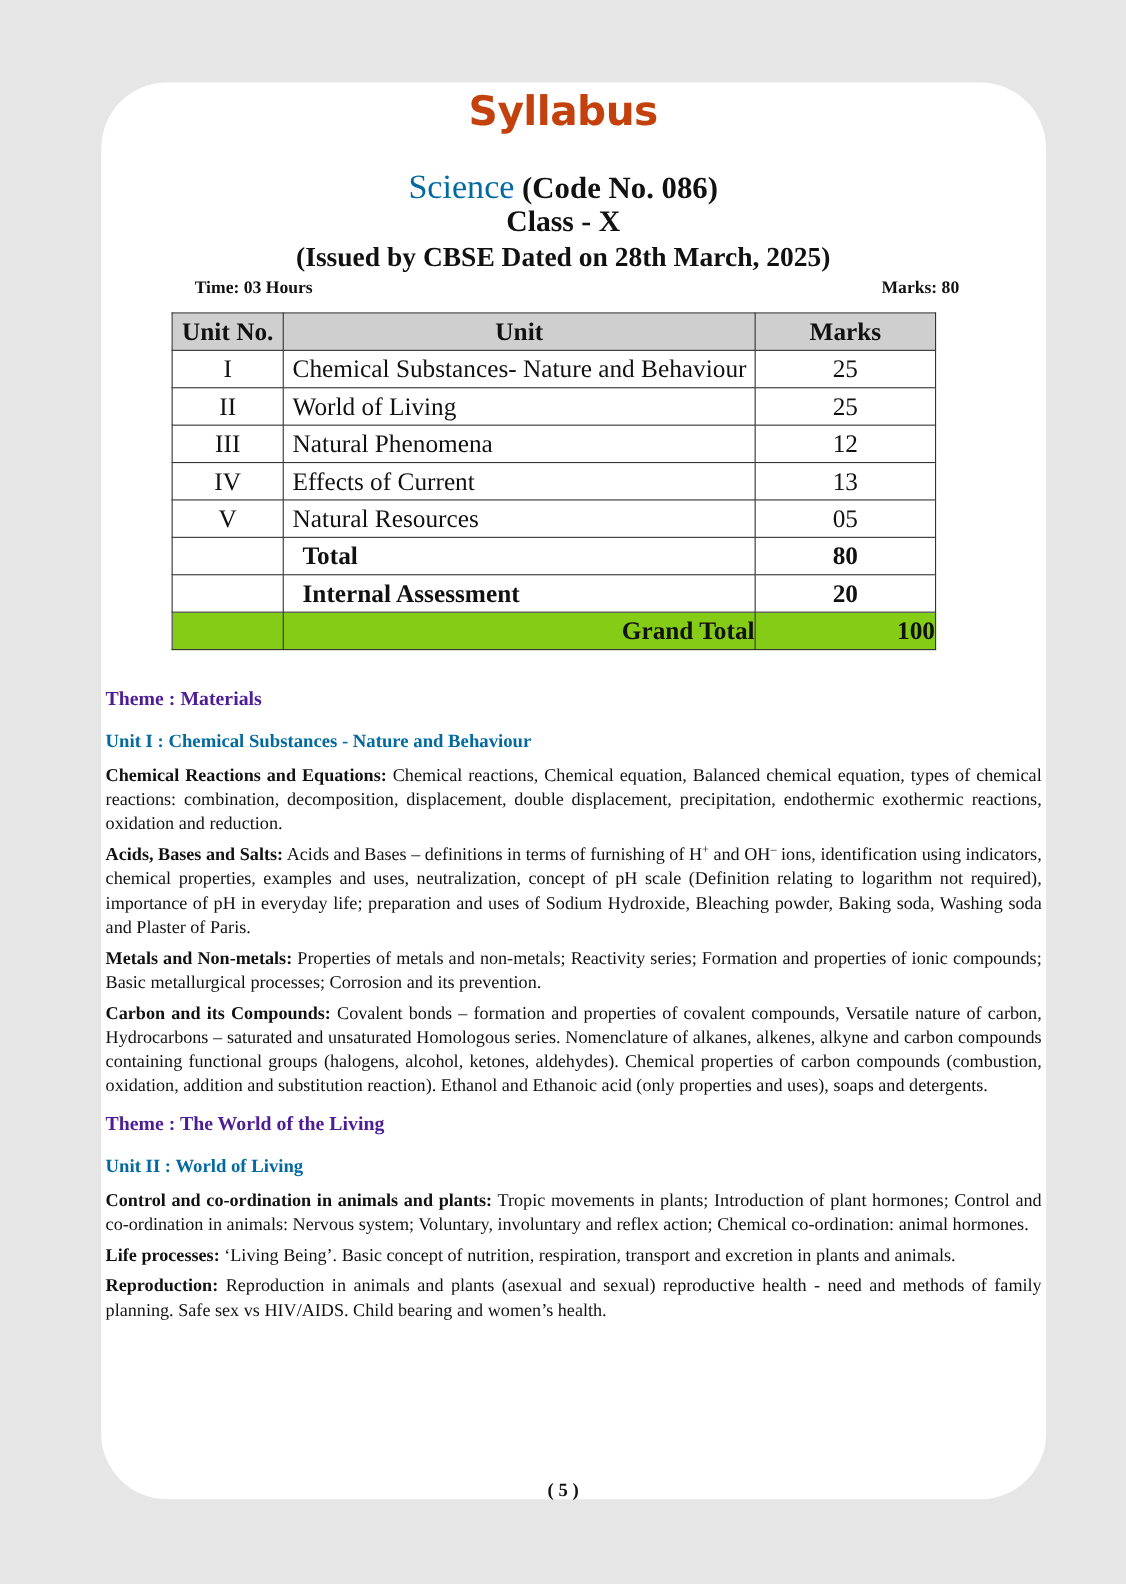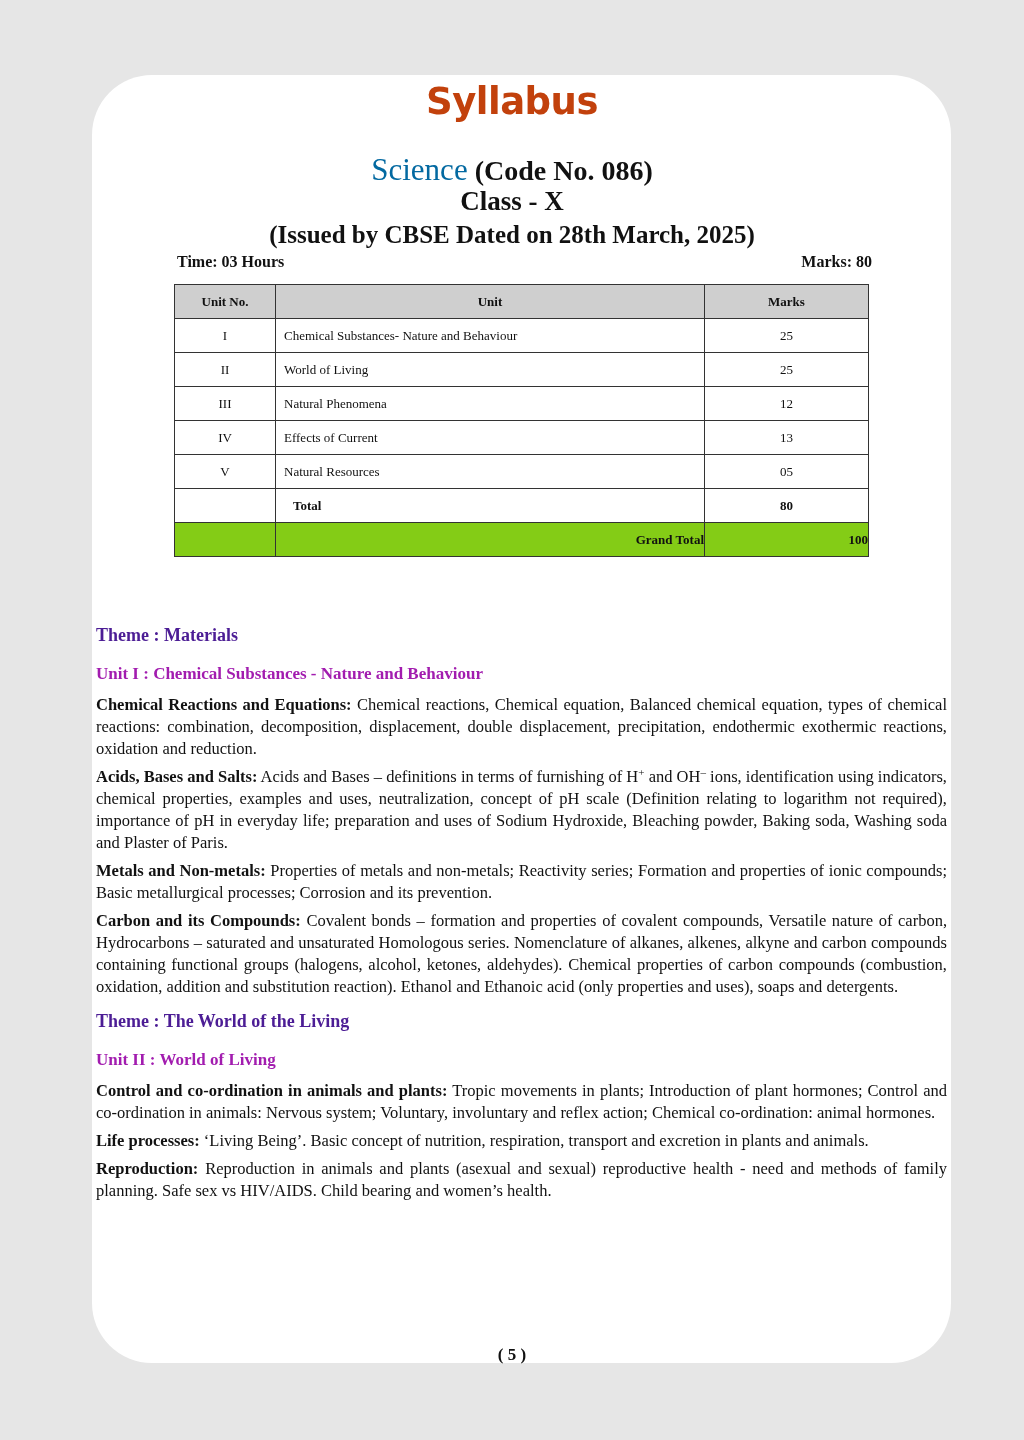--- a/index.html
+++ b/index.html
@@ -37,24 +37,24 @@
   .issued-line {
     position: absolute; left: 0; right: 0; top: 221px;
     text-align: center; font-size: 25px; font-weight: bold;
   }
   .meta-row {
     position: absolute; left: 177px; width: 695px; top: 253px;
     display: flex; justify-content: space-between;
     font-size: 16px; font-weight: bold;
   }
   table.marks {
-    position: absolute; left: 174px; top: 284px;
+    position: absolute; left: 156px; top: 284px;
     width: 695px;
     border-collapse: collapse;
-    font-size: 13px;
+    font-size: 23px;
   }
   table.marks td, table.marks th {
     border: 1.5px solid #333;
     height: 33px; padding: 0;
   }
   table.marks th {
     background: #cfcfcf; font-weight: bold; text-align: center;
   }
   table.marks td.c-no { width: 100px; text-align: center; }
   table.marks td.c-unit { padding-left: 8px; text-align: left; }
@@ -64,21 +64,21 @@
   table.marks tr.summary td.c-marks { font-weight: bold; }
 
   .content {
     position: absolute; left: 96px; top: 618px; width: 851px;
   }
   .theme {
     font-size: 18px; font-weight: bold; color: #4c1d95;
     margin: 0 0 10px 0; line-height: 34px;
   }
   .unit-head {
-    font-size: 17px; font-weight: bold; color: #a21caf;
+    font-size: 17px; font-weight: bold; color: #0369a1;
     margin: 0 0 8px 0; line-height: 24px;
   }
   .para {
     font-size: 16.5px; line-height: 22px;
     text-align: justify; margin: 0 0 6px 0;
   }
   .para .term { font-weight: bold; }
   .para sup { font-size: 11px; line-height: 0; }
   .theme.second { margin-top: 4px; }
   .page-number {
@@ -137,20 +137,25 @@
     <tr>
       <td class="c-no">V</td>
       <td class="c-unit">Natural Resources</td>
       <td class="c-marks">05</td>
     </tr>
     <tr class="summary">
       <td class="c-no"></td>
       <td class="c-unit">Total</td>
       <td class="c-marks">80</td>
     </tr>
+    <tr class="summary">
+      <td class="c-no"></td>
+      <td class="c-unit">Internal Assessment</td>
+      <td class="c-marks">20</td>
+    </tr>
     <tr class="summary grand">
       <td class="c-no"></td>
       <td class="c-unit">Grand Total</td>
       <td class="c-marks">100</td>
     </tr>
   </tbody>
 </table>
 
 <div class="content">
 

